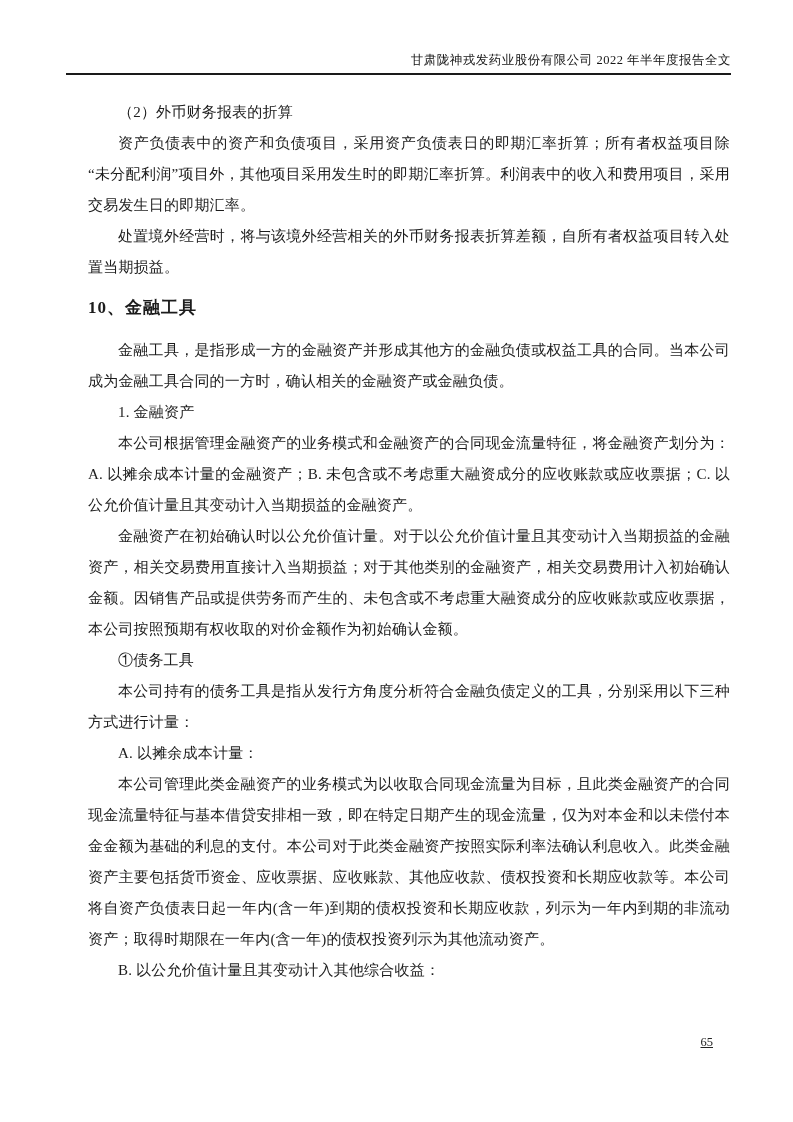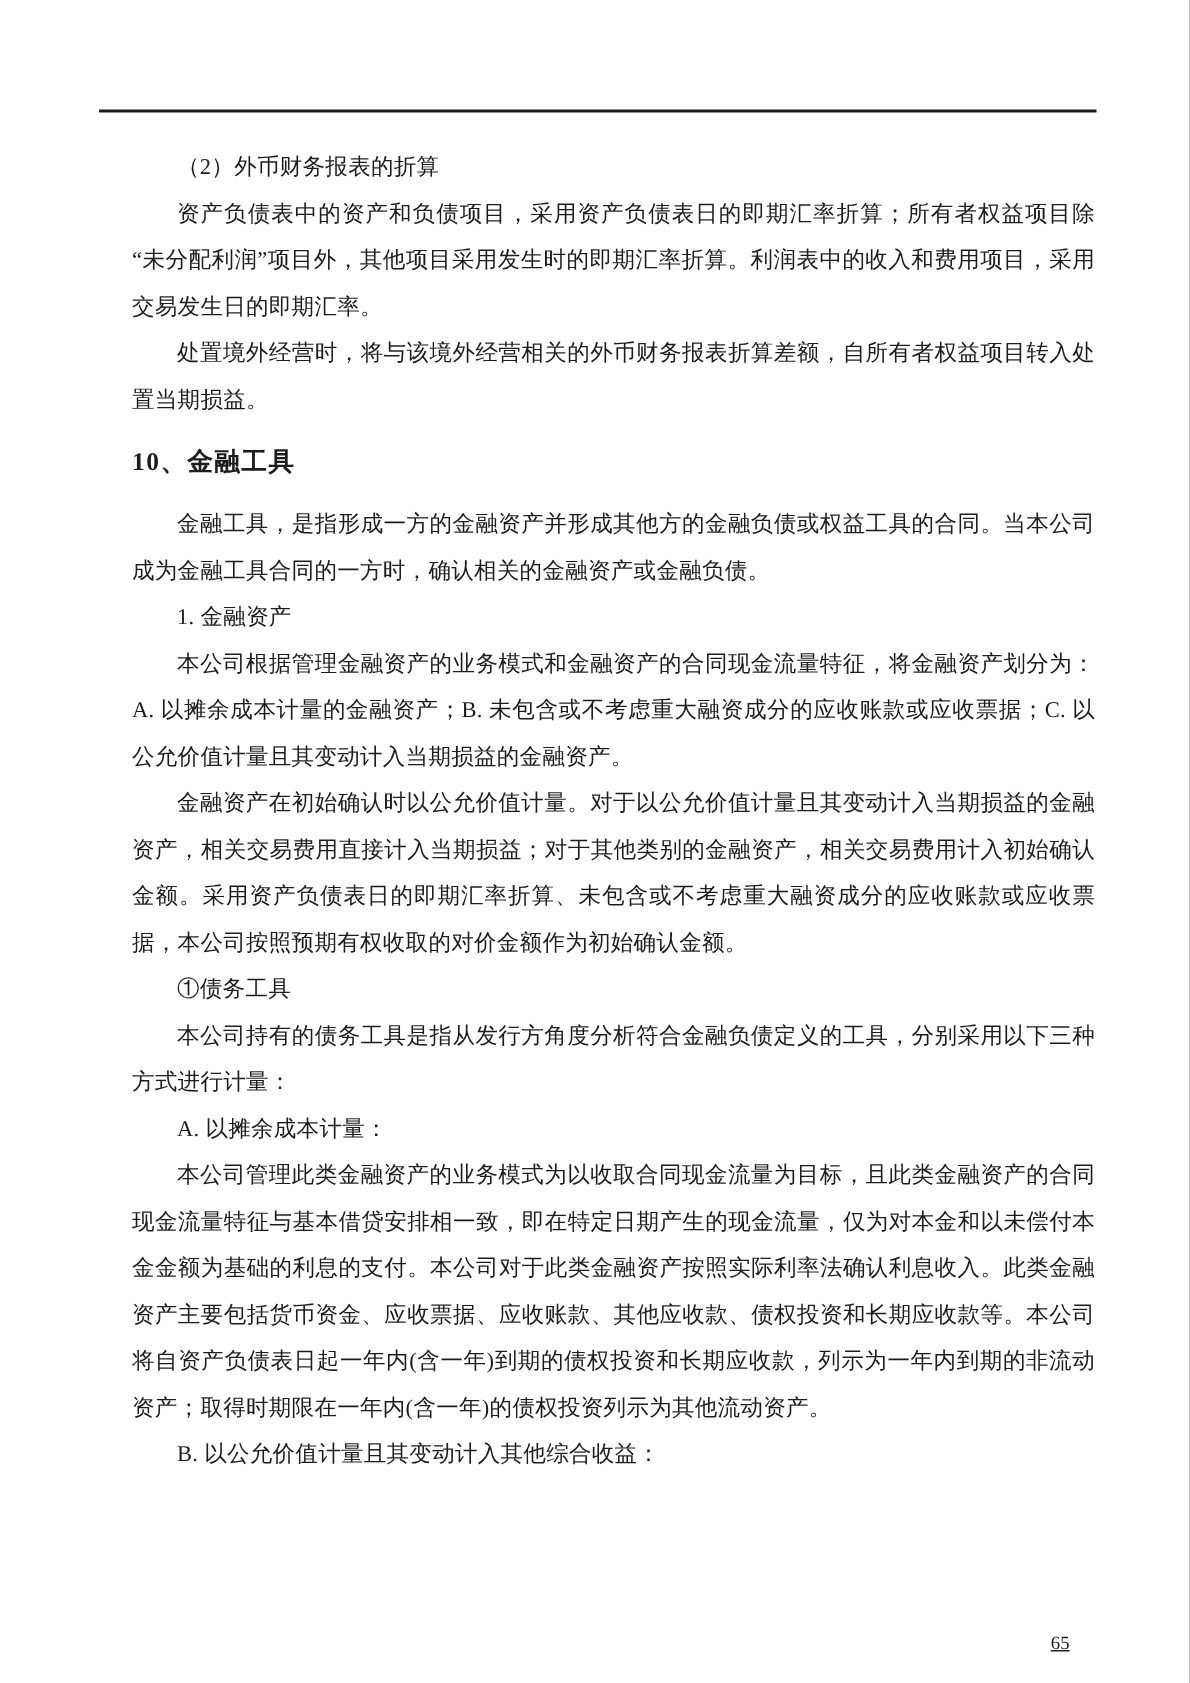--- a/index.html
+++ b/index.html
@@ -53,43 +53,46 @@
   .doc-body p.heading {
     font-weight: 700;
     text-indent: 0;
     font-size: 17px;
     margin-top: 9px;
     margin-bottom: 12px;
     letter-spacing: 1px;
   }
   .page-number {
     position: absolute;
-    top: 1088px;
+    top: 1035px;
     right: 80px;
     font-size: 12.5px;
     color: #222;
     text-decoration: underline;
   }
 </style>
 </head>
 <body>
 
 <div class="sheet">
 
+  <div class="doc-header">
+    <span>甘肃陇神戎发药业股份有限公司 2022 年半年度报告全文</span>
+  </div>
   <div class="header-rule"></div>
 
   <div class="doc-body">
     <p class="sub">（2）外币财务报表的折算</p>
     <p class="para">资产负债表中的资产和负债项目，采用资产负债表日的即期汇率折算；所有者权益项目除“未分配利润”项目外，其他项目采用发生时的即期汇率折算。利润表中的收入和费用项目，采用交易发生日的即期汇率。</p>
     <p class="para">处置境外经营时，将与该境外经营相关的外币财务报表折算差额，自所有者权益项目转入处置当期损益。</p>
     <p class="heading">10、金融工具</p>
     <p class="para">金融工具，是指形成一方的金融资产并形成其他方的金融负债或权益工具的合同。当本公司成为金融工具合同的一方时，确认相关的金融资产或金融负债。</p>
     <p class="sub">1. 金融资产</p>
     <p class="para">本公司根据管理金融资产的业务模式和金融资产的合同现金流量特征，将金融资产划分为：A. 以摊余成本计量的金融资产；B. 未包含或不考虑重大融资成分的应收账款或应收票据；C. 以公允价值计量且其变动计入当期损益的金融资产。</p>
-    <p class="para">金融资产在初始确认时以公允价值计量。对于以公允价值计量且其变动计入当期损益的金融资产，相关交易费用直接计入当期损益；对于其他类别的金融资产，相关交易费用计入初始确认金额。采用资产负债表日的即期汇率折算、未包含或不考虑重大融资成分的应收账款或应收票据，本公司按照预期有权收取的对价金额作为初始确认金额。</p>
+    <p class="para">金融资产在初始确认时以公允价值计量。对于以公允价值计量且其变动计入当期损益的金融资产，相关交易费用直接计入当期损益；对于其他类别的金融资产，相关交易费用计入初始确认金额。因销售产品或提供劳务而产生的、未包含或不考虑重大融资成分的应收账款或应收票据，本公司按照预期有权收取的对价金额作为初始确认金额。</p>
     <p class="sub">①债务工具</p>
     <p class="para">本公司持有的债务工具是指从发行方角度分析符合金融负债定义的工具，分别采用以下三种方式进行计量：</p>
     <p class="sub">A. 以摊余成本计量：</p>
     <p class="para">本公司管理此类金融资产的业务模式为以收取合同现金流量为目标，且此类金融资产的合同现金流量特征与基本借贷安排相一致，即在特定日期产生的现金流量，仅为对本金和以未偿付本金金额为基础的利息的支付。本公司对于此类金融资产按照实际利率法确认利息收入。此类金融资产主要包括货币资金、应收票据、应收账款、其他应收款、债权投资和长期应收款等。本公司将自资产负债表日起一年内(含一年)到期的债权投资和长期应收款，列示为一年内到期的非流动资产；取得时期限在一年内(含一年)的债权投资列示为其他流动资产。</p>
     <p class="sub">B. 以公允价值计量且其变动计入其他综合收益：</p>
   </div>
 
   <div class="page-number">65</div>
 
 </div>

